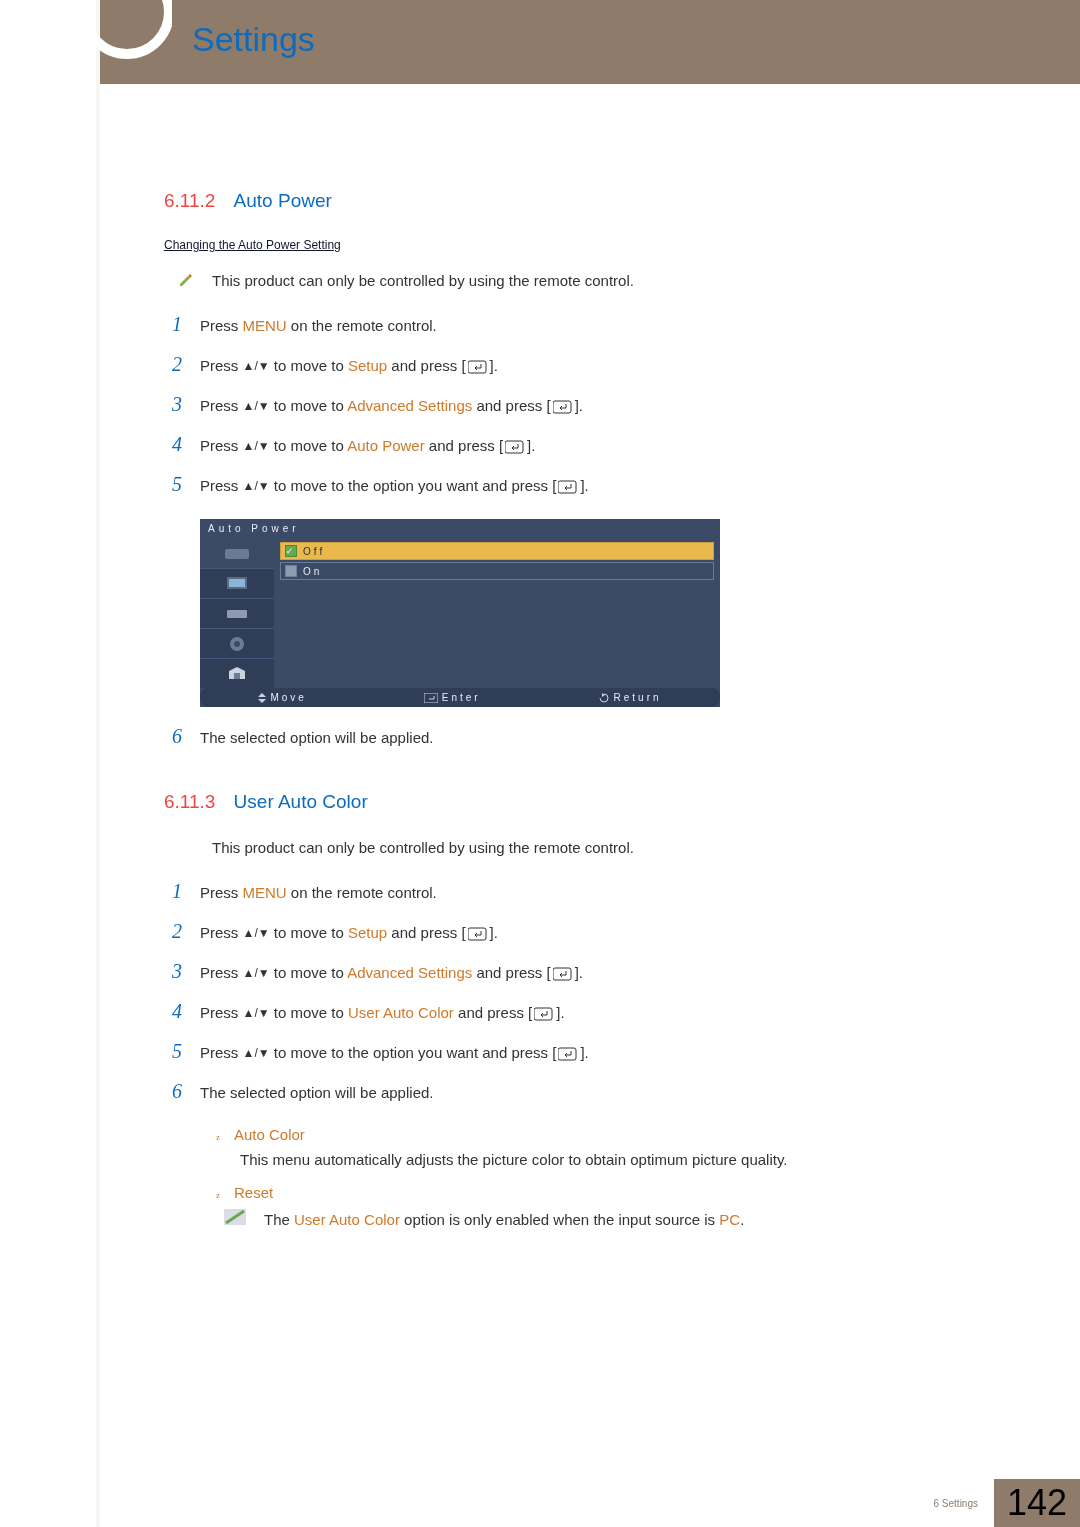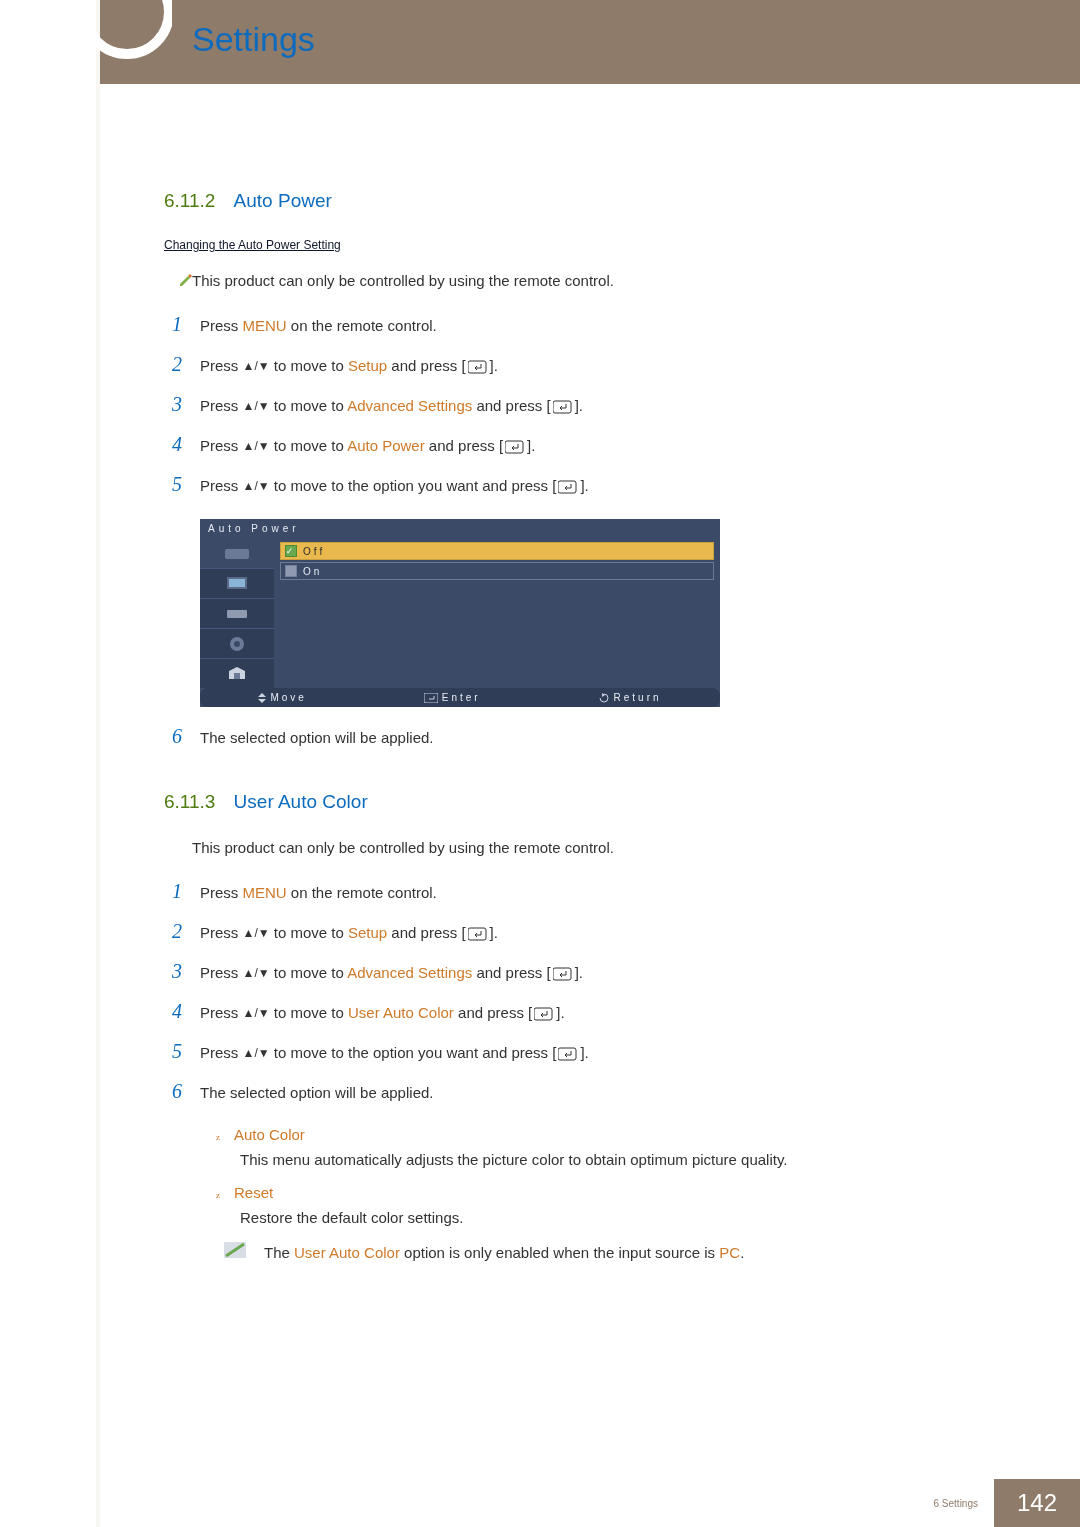--- a/index.html
+++ b/index.html
@@ -52,37 +52,38 @@
     color: #0d6bbd;
     font-weight: 400;
   }
   .content {
     position: absolute;
     left: 164px;
     top: 190px;
     right: 82px;
   }
   .sec-num {
-    color: #4d7c0f;
+    color: #ef4444;
     font-size: 19px;
     display: inline-block;
     margin-right: 14px;
   }
   .sec-title {
     color: #0d6bbd;
     font-size: 19px;
   }
   .section-heading { margin-bottom: 26px; }
   .para { margin-bottom: 26px; line-height: 1.4; }
   .subhead { color: #0f172a; font-size: 12px; margin-bottom: 20px; text-decoration: underline; }
   .note-row {
     display: flex;
     align-items: flex-start;
     margin-left: 14px;
     margin-bottom: 20px;
+    gap: 20px;
   }
   .note-icon svg { display:block; }
   ol.steps { list-style: none; margin-bottom: 20px; }
   ol.steps > li {
     display: flex;
     align-items: baseline;
     gap: 18px;
     margin-bottom: 10px;
     line-height: 1.5;
   }
@@ -206,22 +207,22 @@
   .footer-label {
     display:flex;
     align-items:center;
     padding: 0 16px;
     color: #8f7b6a;
     font-size: 10px;
   }
   .footer-page {
     width: 86px;
     background: #8f7b6a;
-    color: #ffffff;
-    font-size: 24px;
+    color: #000000;
+    font-size: 36px;
     display:flex;
     align-items:center;
     justify-content:center;
     font-weight: 300;
   }
   .section-block { margin-bottom: 40px; }
 </style>
 </head>
 <body>
 
@@ -441,21 +442,20 @@
     <div class="sub-bullets">
       <div class="bl">
         <span class="bq">z</span>
         <span class="bt">Auto Color</span>
       </div>
       <p class="bd">This menu automatically adjusts the picture color to obtain optimum picture quality.</p>
       <div class="bl">
         <span class="bq">z</span>
         <span class="bt">Reset</span>
       </div>
-      <p class="bd">Restore the default color settings.</p>
     </div>
 
     <div class="info-row">
       <span class="info-icon">
         <svg width="22" height="16" viewBox="0 0 22 16">
             <rect x="0" y="0" width="22" height="16" fill="#d8dde6"></rect>
             <path d="M2 14 L20 2" stroke="#6aa84f" stroke-width="3"></path>
           </svg>
       </span>
       <span>

